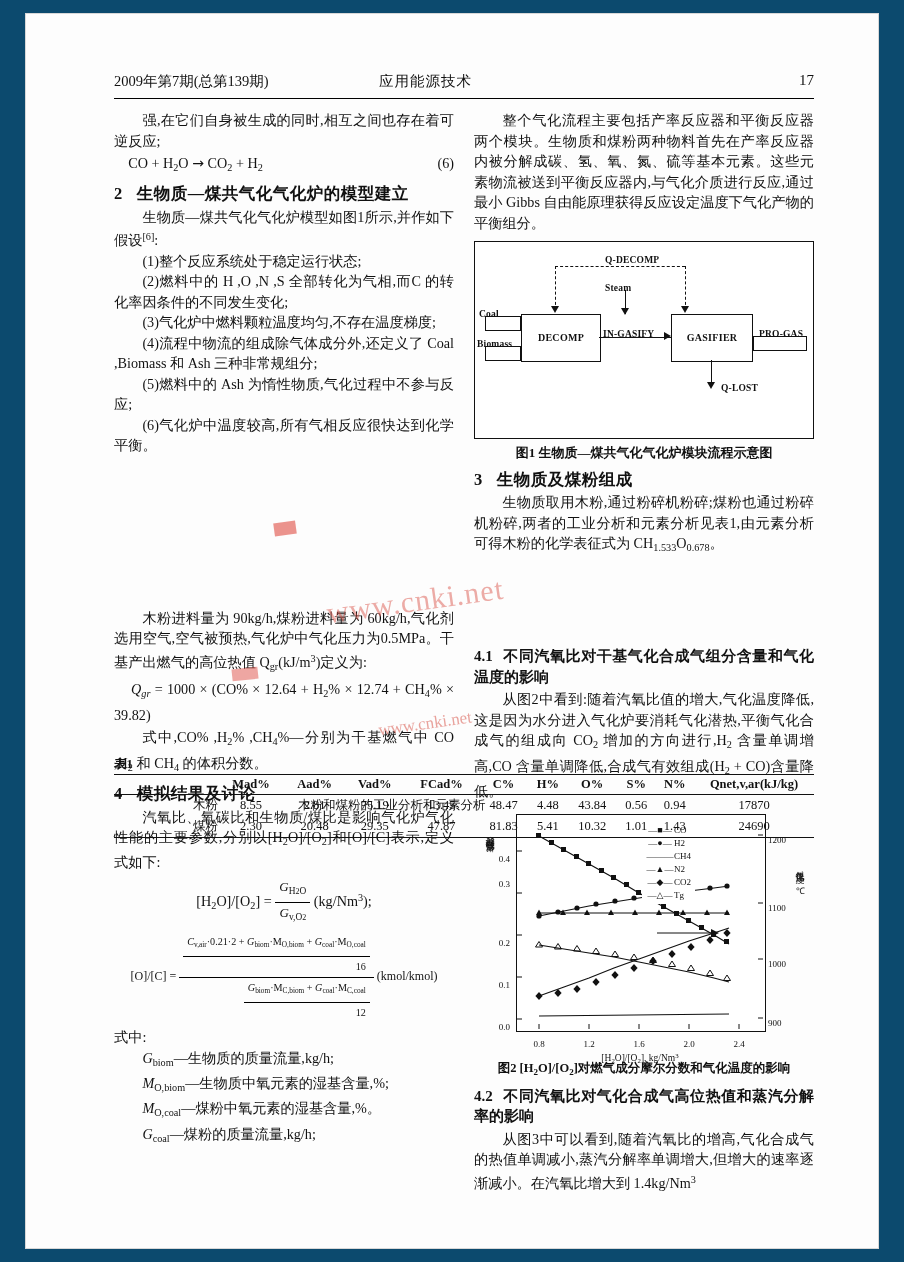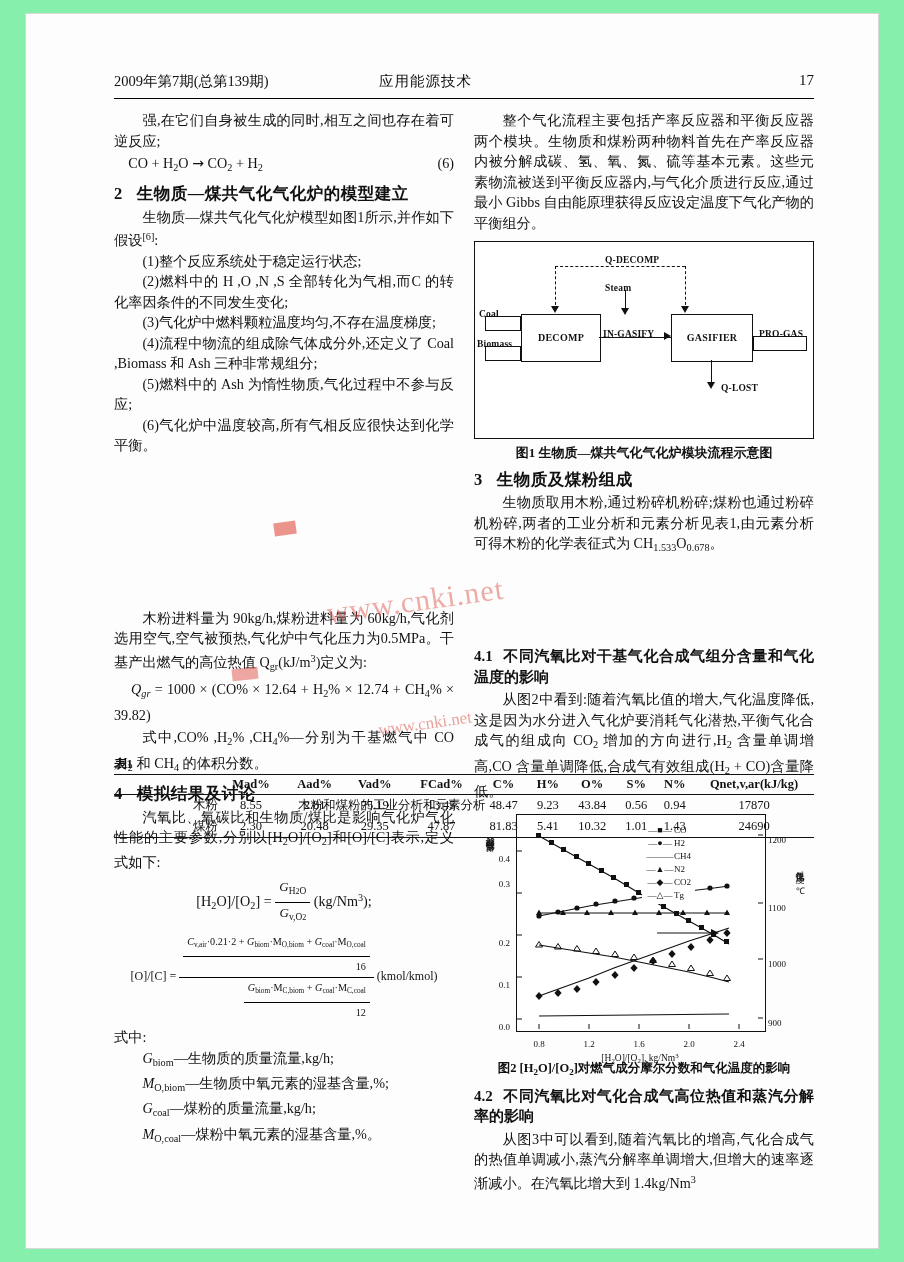--- a/index.html
+++ b/index.html
@@ -4,21 +4,21 @@
 <style>
   html, body {
     margin: 0;
     padding: 0;
     background: #8c8c8c;
   }
   .page {
     position: relative;
     width: 904px;
     height: 1262px;
-    background: #86efac;
+    background: #0c4a6e;
     margin: 0 auto;
     font-family: "Liberation Serif", serif;
     color: #111;
     overflow: hidden;
   }
   .sheet {
     position: absolute;
     left: 26px;
     top: 14px;
     width: 852px;
@@ -392,22 +392,22 @@
             </span>
           </span>
         </span>
         (kmol/kmol)
       </p>
 
       <p class="noind">式中:</p>
 
       <p class="listitem"><span class="ital">G</span><span class="sub">biom</span><span>—生物质的质量流量,kg/h;</span></p>
       <p class="listitem"><span class="ital">M</span><span class="sub">O,biom</span><span>—生物质中氧元素的湿基含量,%;</span></p>
+      <p class="listitem"><span class="ital">M</span><span class="sub">O,coal</span><span>—煤粉中氧元素的湿基含量,%。</span></p>
       <p class="listitem"><span class="ital">G</span><span class="sub">coal</span><span>—煤粉的质量流量,kg/h;</span></p>
-      <p class="listitem"><span class="ital">M</span><span class="sub">O,coal</span><span>—煤粉中氧元素的湿基含量,%。</span></p>
     </div>
 
     <div class="col right">
       <p>整个气化流程主要包括产率反应器和平衡反应器两个模块。生物质和煤粉两种物料首先在产率反应器内被分解成碳、氢、氧、氮、硫等基本元素。这些元素物流被送到平衡反应器内,与气化介质进行反应,通过最小 Gibbs 自由能原理获得反应设定温度下气化产物的平衡组分。</p>
 
       <div class="fig1wrap">
 
         <div class="box" style="left:46px; top:72px; width:78px; height:46px;">
           <span>DECOMP</span>
         </div>
@@ -646,21 +646,21 @@
           </tr>
         </thead>
         <tbody>
           <tr>
             <td class="rowhdr">木粉</td>
             <td>8.55</td>
             <td>2.81</td>
             <td>75.19</td>
             <td>13.45</td>
             <td>48.47</td>
-            <td>9.23</td>
+            <td>4.48</td>
             <td>43.84</td>
             <td>0.56</td>
             <td>0.94</td>
             <td>17870</td>
           </tr>
           <tr>
             <td class="rowhdr">煤粉</td>
             <td>2.30</td>
             <td>20.48</td>
             <td>29.35</td>

